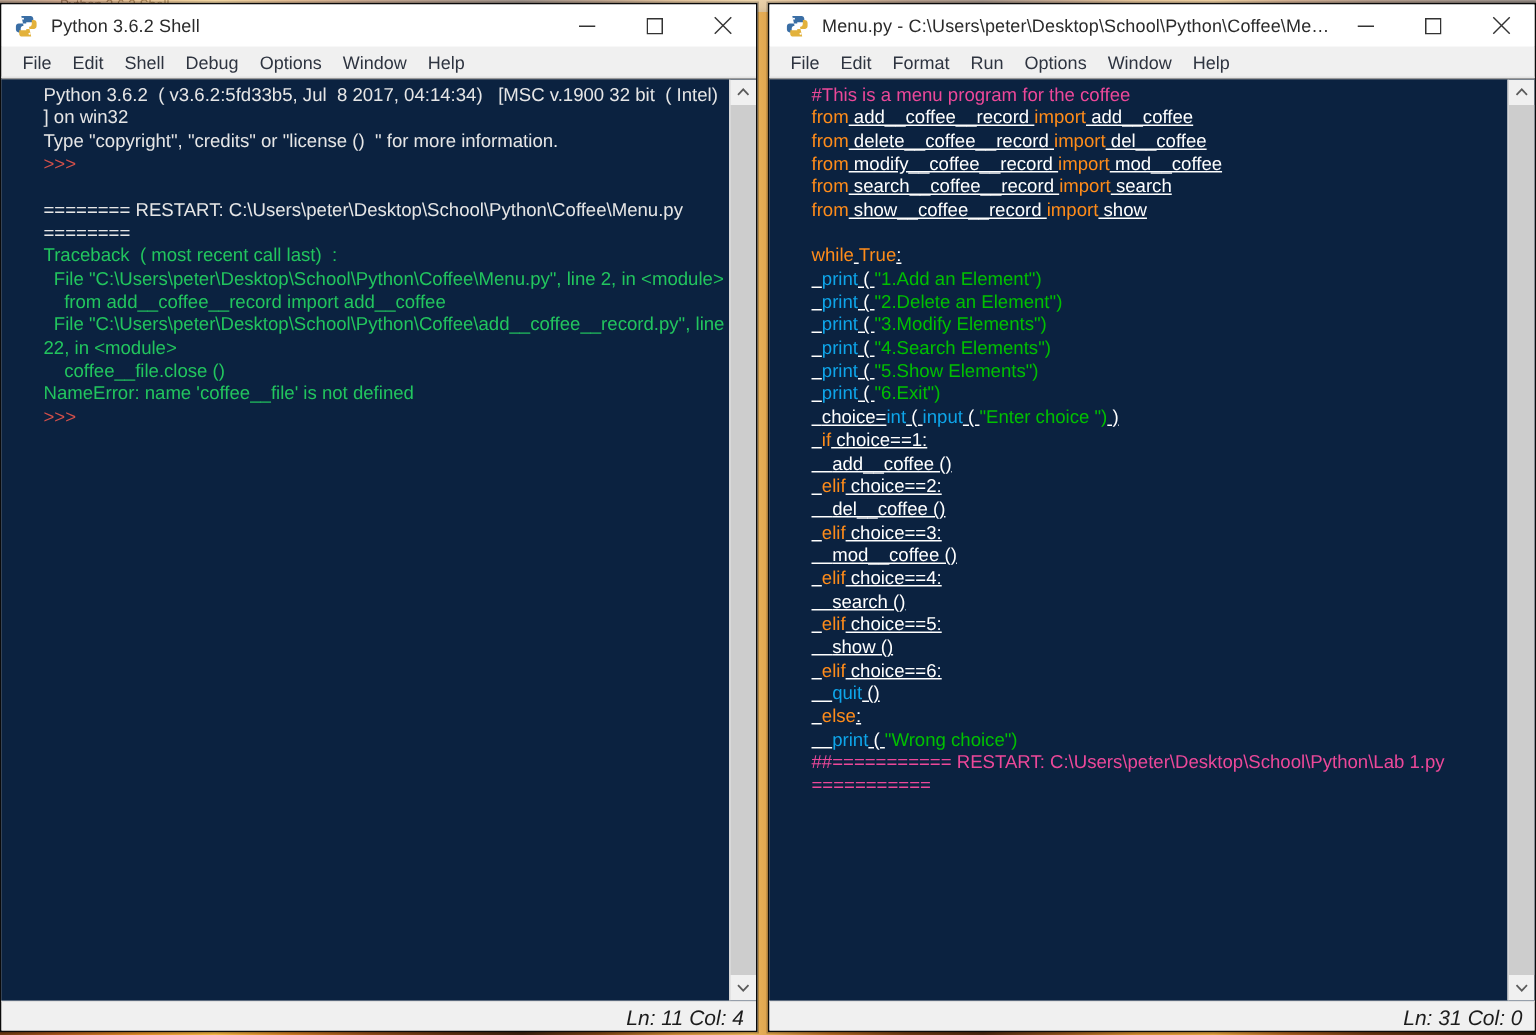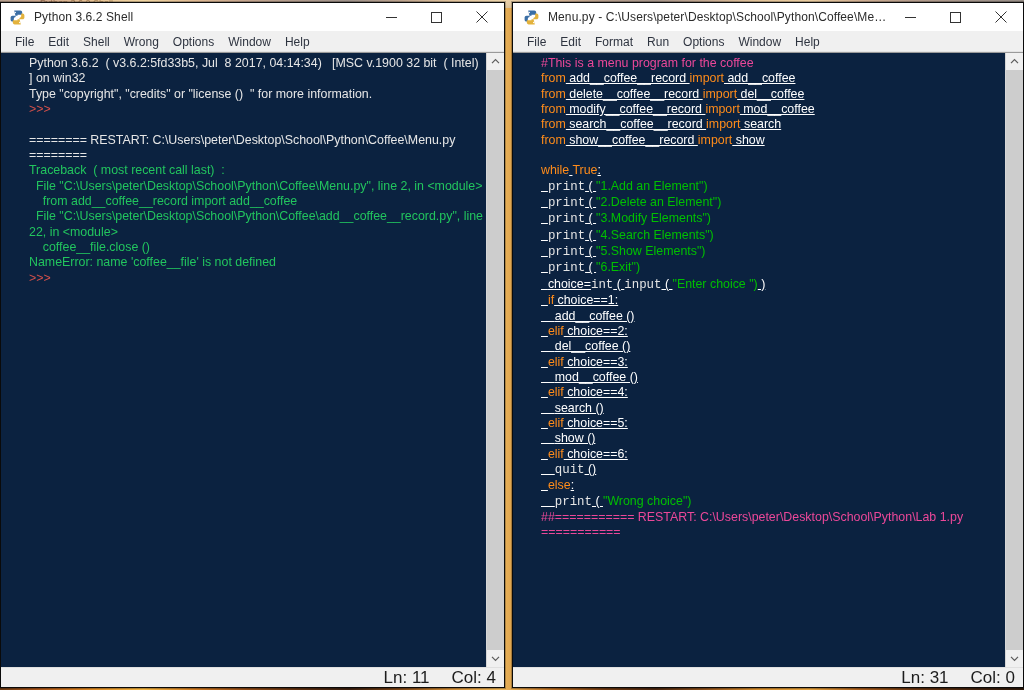--- a/index.html
+++ b/index.html
@@ -146,21 +146,21 @@
     color: #ffffff;
   }
   .codearea .ln {
     min-height: 15.35px;
     white-space: pre-wrap;
     margin-left: 24px;
   }
 
   
   .c-kw      { color: #ff8c1a; }
-  .c-builtin { color: #e5e5e5; font-family: Liberation Mono, monospace; }
+  .c-builtin { color: #0ea5e9; }
   .c-str     { color: #00c000; }
   .c-cmt     { color: #ec4899; }
   .c-plain   { color: #ffffff; text-decoration: underline; }
   .c-prompt  { color: #d4504a; }
   .c-err     { color: #22c55e; }
   .c-out     { color: #e6e6e6; }
 
   
   .vscroll {
     width: 17px;
@@ -194,24 +194,25 @@
     min-height: 20px;
     background: #f0f0f0;
     display: flex;
     align-items: center;
     justify-content: flex-end;
     padding-right: 8px;
     box-sizing: border-box;
     border-top: 1px solid #e0e0e0;
   }
   .status-cell {
-    font-size: 17px;
+    font-size: 14px;
     color: #1c1c1c;
-    margin-left: 22px;
+    margin-left: 4px;
     white-space: nowrap;
+    font-style: italic;
   }
 
   
   #shell-window {
     left: 0px;
     top: 2px;
     width: 505px;
     height: 686px;
   }
   #editor-window {
@@ -261,21 +262,21 @@
               <line x1="11.5" y1="0.5" x2="0.5" y2="11.5" stroke="#333" stroke-width="1"></line>
             </svg>
         </span>
       </span>
     </div>
 
     <div class="menubar">
       <span class="menu-item">File</span>
       <span class="menu-item">Edit</span>
       <span class="menu-item">Shell</span>
-      <span class="menu-item">Wrong</span>
+      <span class="menu-item">Debug</span>
       <span class="menu-item">Options</span>
       <span class="menu-item">Window</span>
       <span class="menu-item">Help</span>
     </div>
 
     <div class="textwrap">
       <div class="codearea" id="shell-code"><div class="ln"><span class="c-out">Python 3.6.2  ( v3.6.2:5fd33b5, Jul  8 2017, 04:14:34)   [MSC v.1900 32 bit  ( Intel)  ] on win32</span></div><div class="ln"><span class="c-out">Type "copyright", "credits" or "license ()  " for more information.</span></div><div class="ln"><span class="c-prompt">&gt;&gt;&gt;</span></div><div class="ln">&nbsp;</div><div class="ln"><span class="c-out">======== RESTART: C:\Users\peter\Desktop\School\Python\Coffee\Menu.py ========</span></div><div class="ln"><span class="c-err">Traceback  ( most recent call last)  :</span></div><div class="ln"><span class="c-err">  File "C:\Users\peter\Desktop\School\Python\Coffee\Menu.py", line 2, in &lt;module&gt;</span></div><div class="ln"><span class="c-err">    from add__coffee__record import add__coffee</span></div><div class="ln"><span class="c-err">  File "C:\Users\peter\Desktop\School\Python\Coffee\add__coffee__record.py", line 22, in &lt;module&gt;</span></div><div class="ln"><span class="c-err">    coffee__file.close ()</span></div><div class="ln"><span class="c-err">NameError: name 'coffee__file' is not defined</span></div><div class="ln"><span class="c-prompt">&gt;&gt;&gt;</span></div></div>
       <div class="vscroll">
         <span class="sb-arrow">
           <svg width="9" height="7" viewBox="0 0 9 7">

